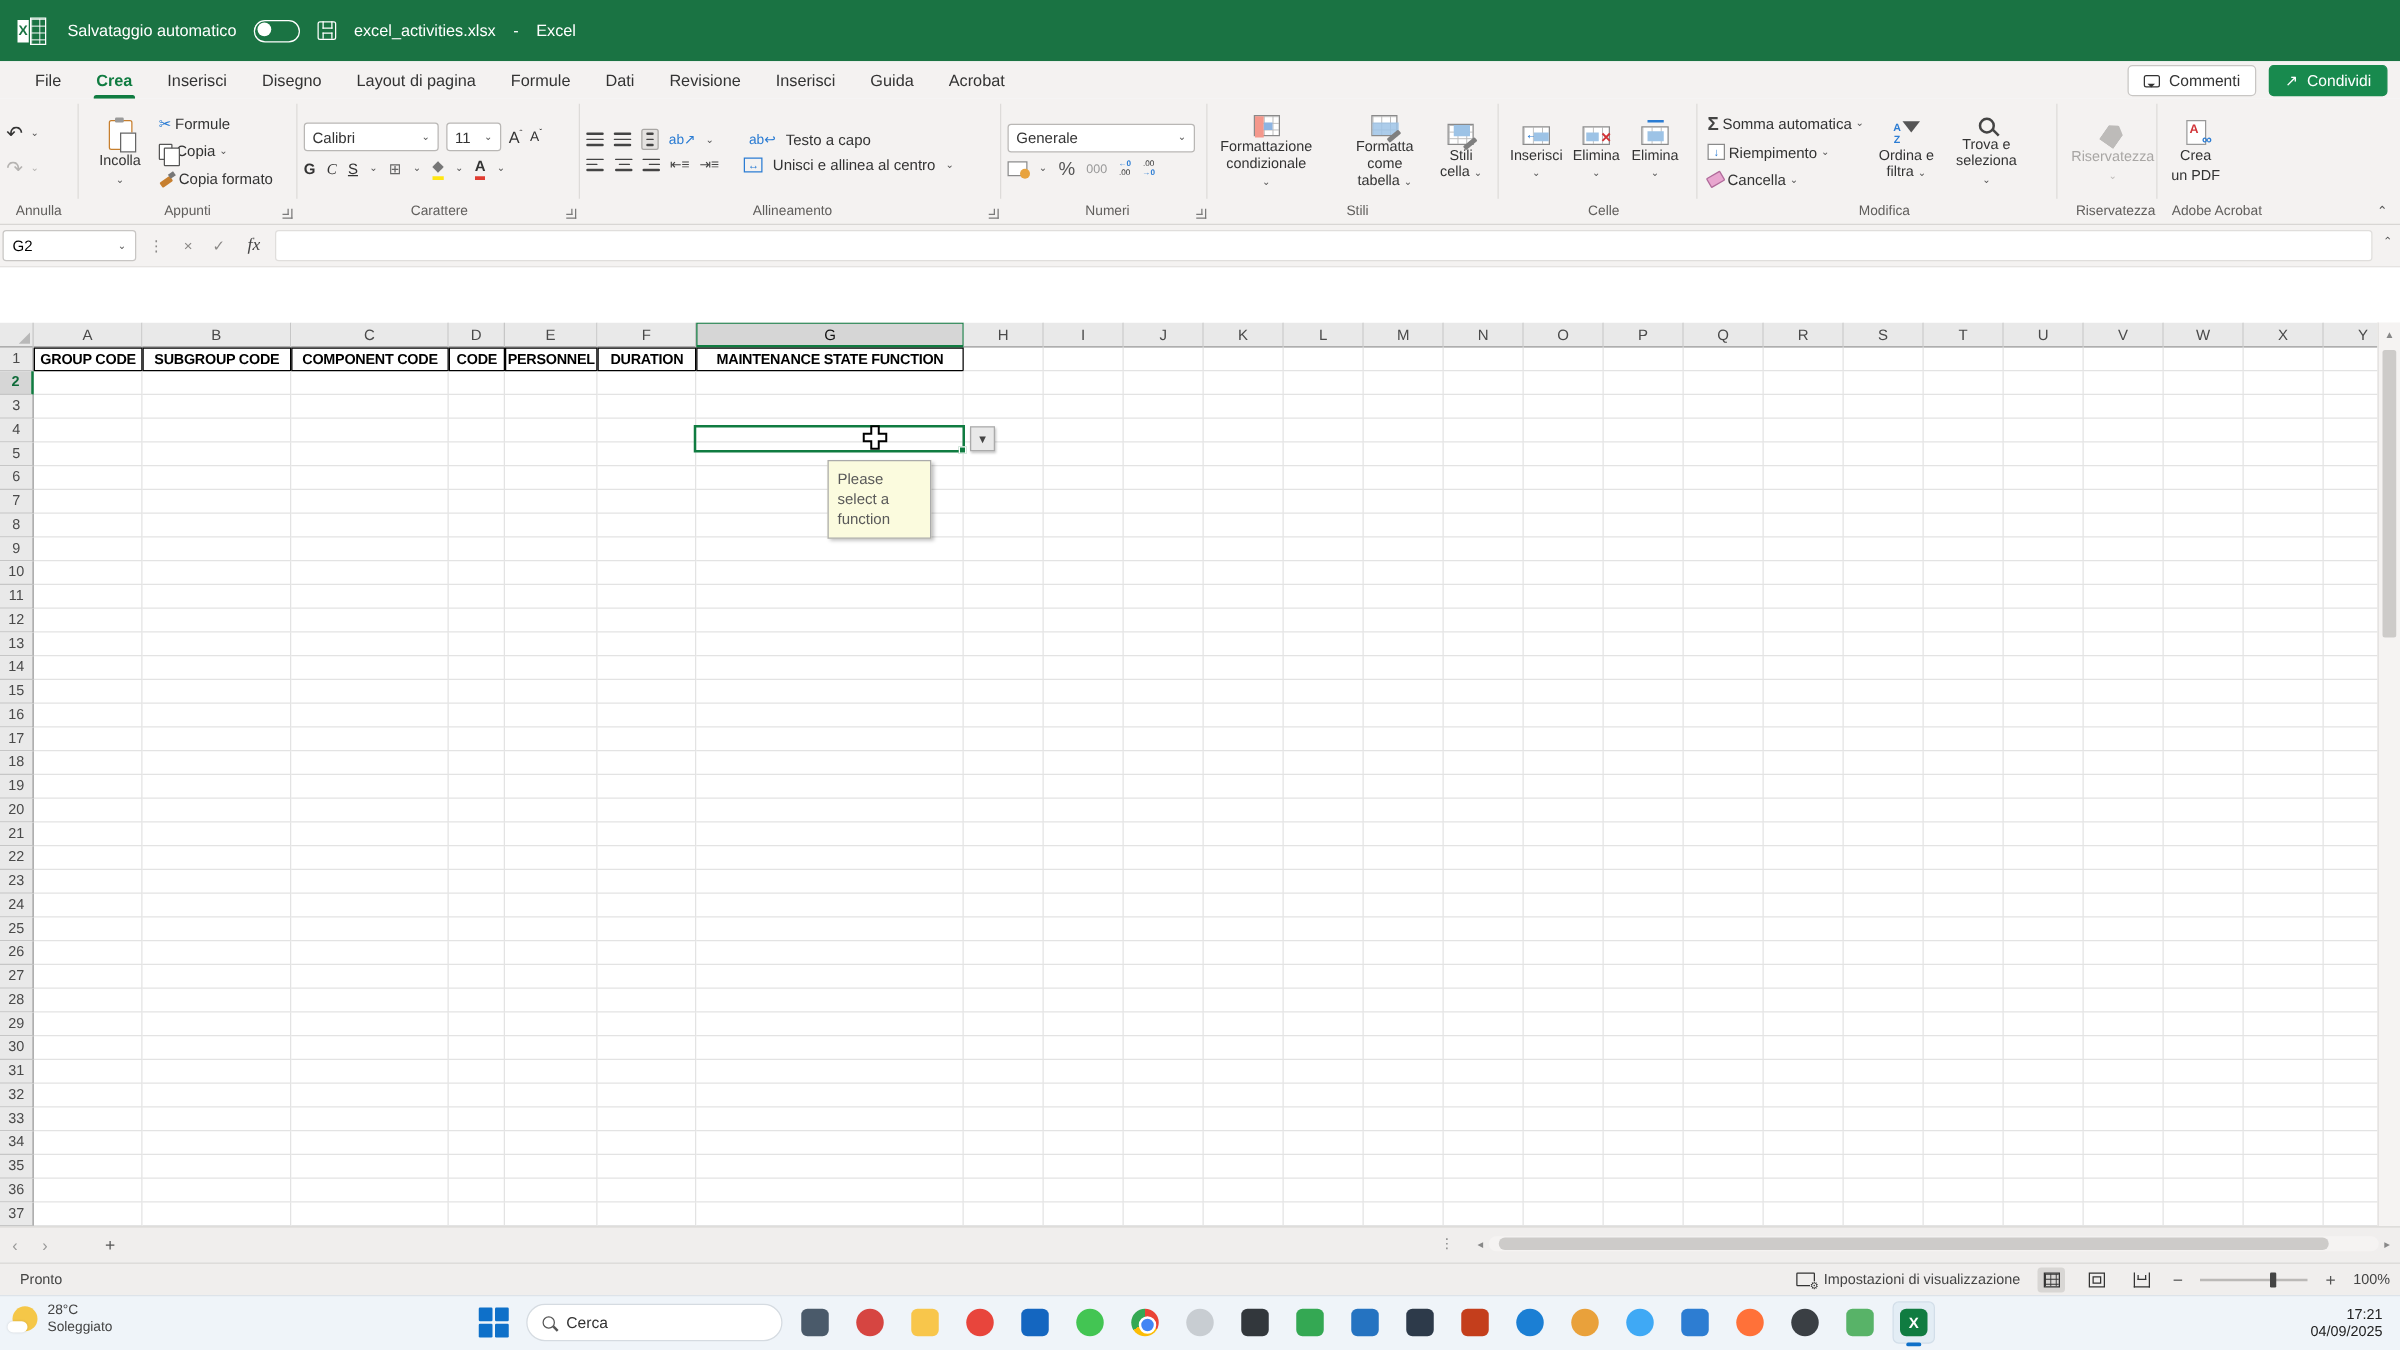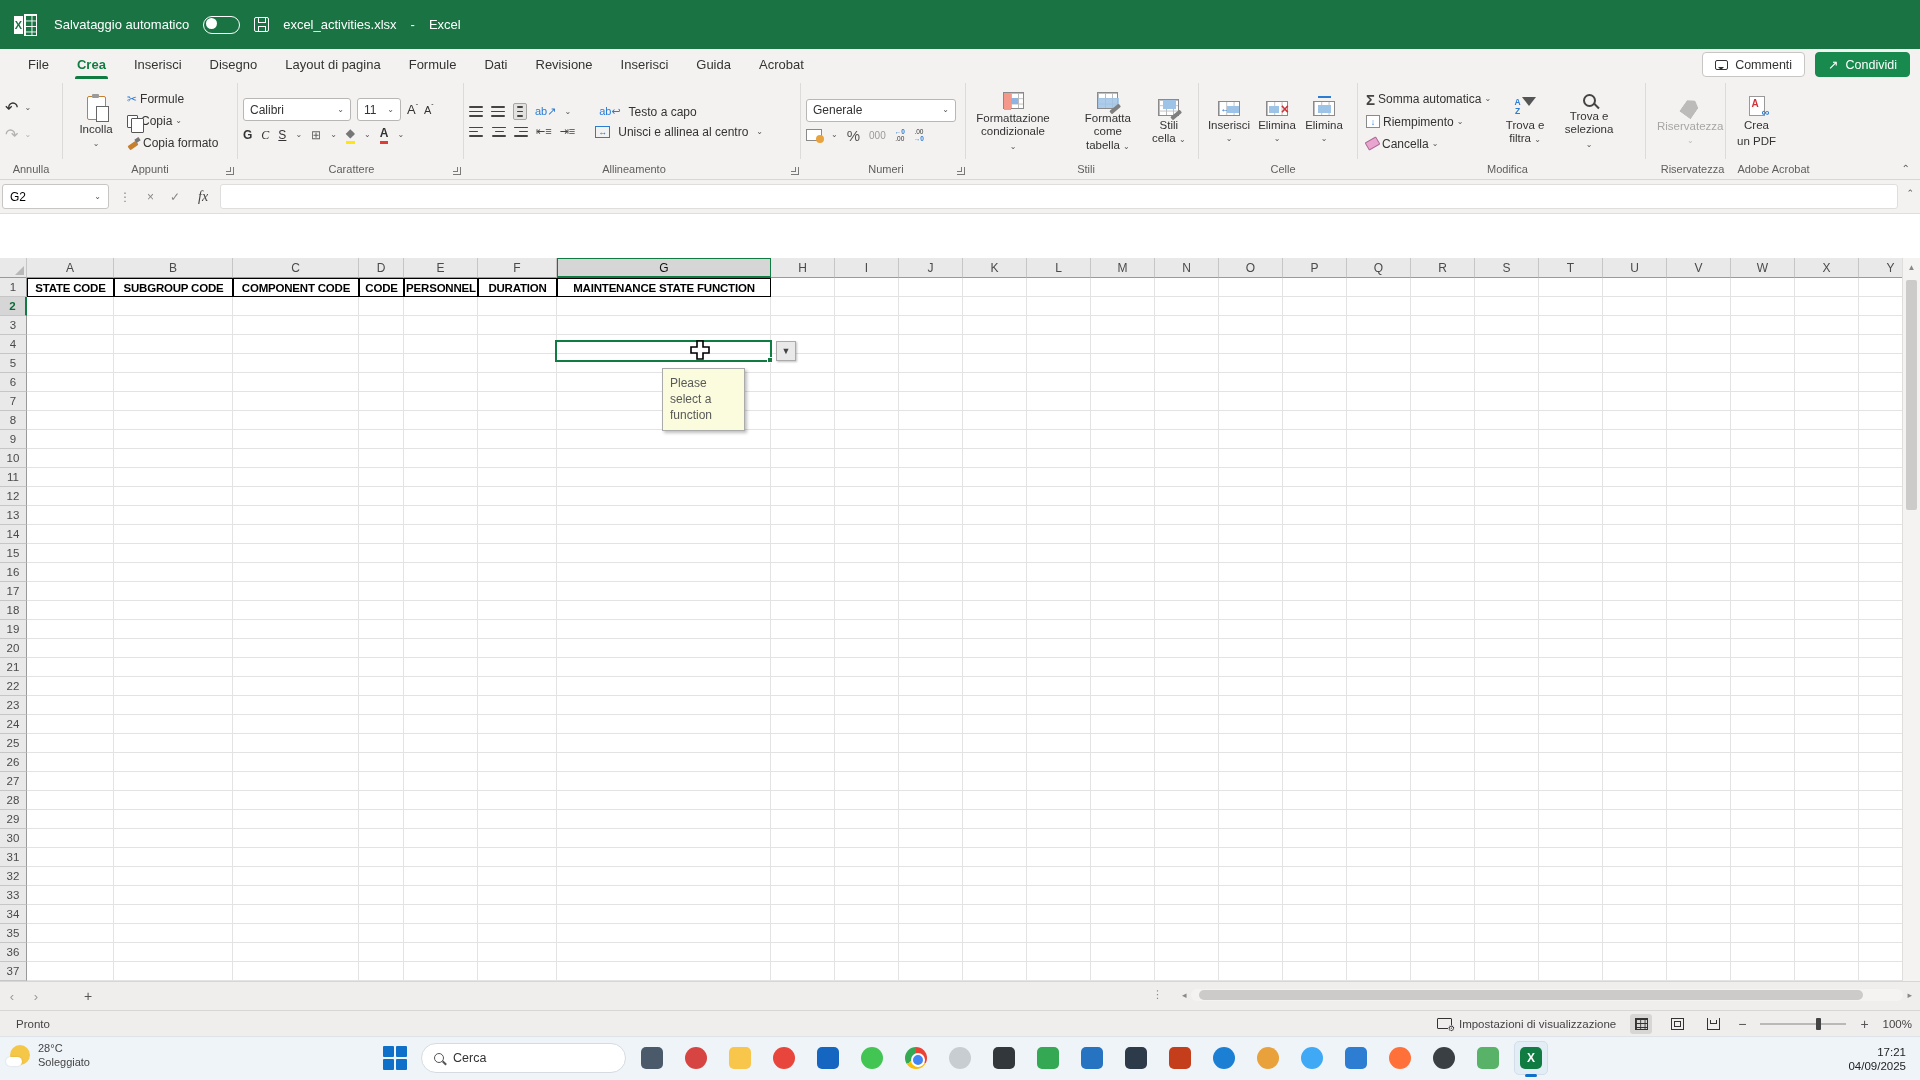--- a/index.html
+++ b/index.html
@@ -423,21 +423,21 @@
           </div>
       </div>
       <div class="bigbtn" style="width:62px;">
         <span class="hrow" style="gap:1px;">
             <span class="az">
               <span>A</span>
               <span>Z</span>
             </span>
             <span class="funnel"></span>
           </span>
-        <span><span>Trova e filtra</span> <span class="chev">⌄</span></span>
+        <span><span>Ordina e filtra</span> <span class="chev">⌄</span></span>
       </div>
       <div class="bigbtn" style="width:66px;">
         <span class="mag-d"></span>
         <span><span>Trova e seleziona</span> <span class="chev">⌄</span></span>
       </div>
     </div>
 
     <div class="rgroup" style="width:80px;">
       <div class="bigbtn graytxt">
         <span class="tag"></span>
@@ -533,21 +533,21 @@
           <div class="colh" style="width: 64px;">S</div>
           <div class="colh" style="width: 64px;">T</div>
           <div class="colh" style="width: 64px;">U</div>
           <div class="colh" style="width: 64px;">V</div>
           <div class="colh" style="width: 64px;">W</div>
           <div class="colh" style="width: 64px;">X</div>
           <div class="colh" style="width: 64px;">Y</div>
         </div>
         <div class="grow">
           <div class="rowh">1</div>
-          <div class="cell h1" style="width: 87px;">STATE CODE</div>
+          <div class="cell h1" style="width: 87px;">GROUP CODE</div>
           <div class="cell h1" style="width: 119px;">SUBGROUP CODE</div>
           <div class="cell h1" style="width: 126px;">COMPONENT CODE</div>
           <div class="cell h1" style="width: 45px;">CODE</div>
           <div class="cell h1" style="width: 74px;">PERSONNEL</div>
           <div class="cell h1" style="width: 79px;">DURATION</div>
           <div class="cell h1" style="width: 214px;">MAINTENANCE STATE FUNCTION</div>
           <div class="cell" style="width: 64px;"></div>
           <div class="cell" style="width: 64px;"></div>
           <div class="cell" style="width: 64px;"></div>
           <div class="cell" style="width: 64px;"></div>

